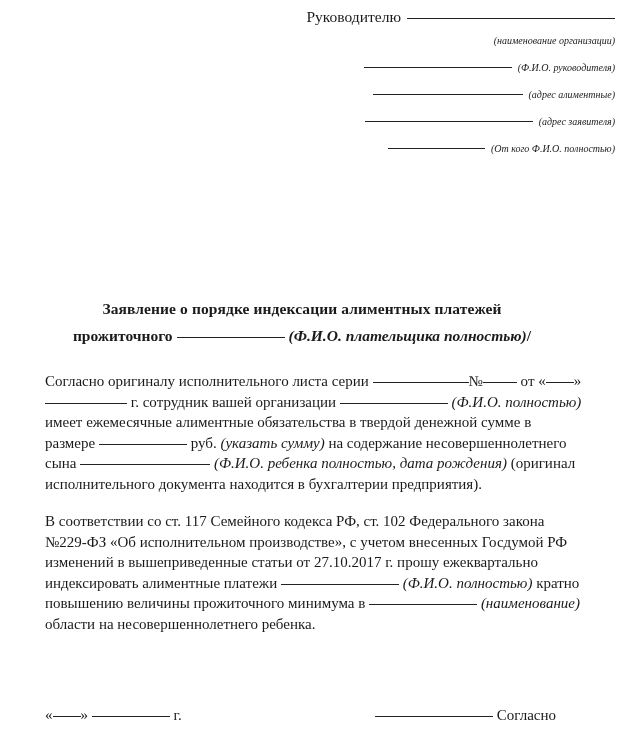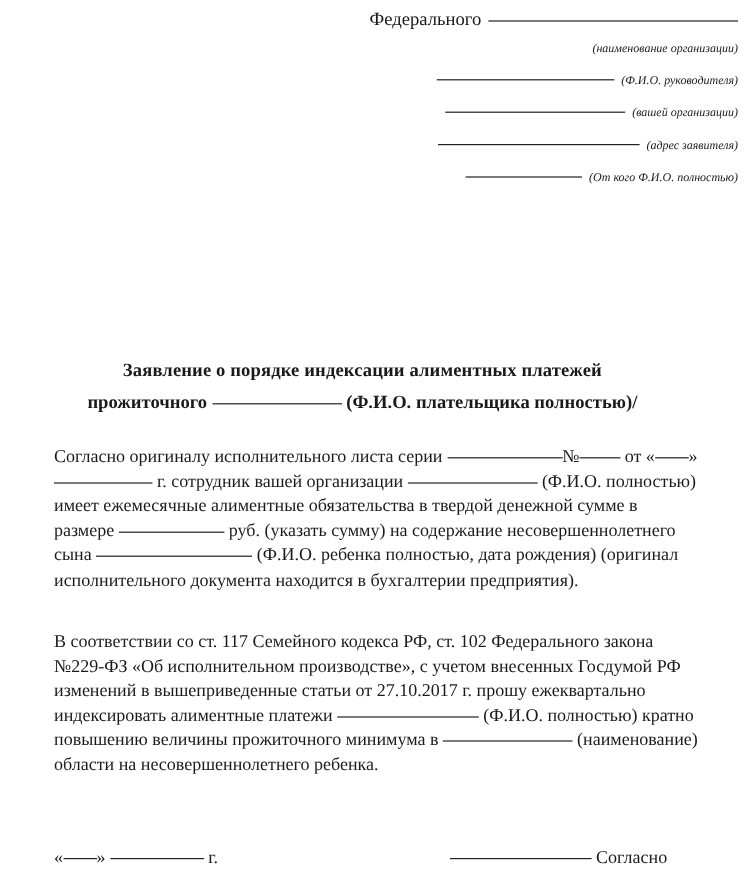--- a/index.html
+++ b/index.html
@@ -73,20 +73,21 @@
     font-size: 15.5px;
     letter-spacing: 0.1px;
   }
   .title-line2 {
     margin-top: 9px;
     font-weight: bold;
     font-size: 15.5px;
     white-space: nowrap;
   }
   .title-line2 .ital {
+    font-style: italic;
     font-weight: bold;
   }
   .rule-title {
     display: inline-block;
     border-bottom: 1.3px solid #222;
     width: 108px;
     height: 0;
     position: relative;
     top: -3px;
     margin: 0 4px;
@@ -95,22 +96,22 @@
   
   .body {
     position: absolute;
     left: 45px;
     top: 371px;
     width: 540px;
     font-size: 15px;
     line-height: 20.5px;
   }
   .para { margin: 0; }
-  .para + .para { margin-top: 31px; }
-  .ital { }
+  .para + .para { margin-top: 17px; }
+  .ital { font-style: italic; }
 
   .r-s   { display:inline-block; border-bottom:1.2px solid #222; height:0; position:relative; top:-3px; }
   .r-w28 { width: 28px; }
   .r-w34 { width: 34px; }
   .r-w78 { width: 78px; }
   .r-w82 { width: 82px; }
   .r-w88 { width: 88px; }
   .r-w96 { width: 96px; }
   .r-w108{ width: 108px; }
   .r-w118{ width: 118px; }
@@ -131,36 +132,36 @@
   .footer-right { }
 </style>
 </head>
 <body>
 
 <div class="page">
 
   <div class="header">
 
     <div class="hdr-row">
-      <span class="hdr-label">Федерального</span>
+      <span class="hdr-label">Руководителю</span>
       <span class="rule rule-1"></span>
     </div>
 
     <div class="hdr-row">
       <span class="hdr-note">(наименование организации)</span>
     </div>
 
     <div class="hdr-row">
       <span class="rule rule-2"></span>
       <span class="hdr-note">(Ф.И.О. руководителя)</span>
     </div>
 
     <div class="hdr-row">
       <span class="rule rule-3"></span>
-      <span class="hdr-note">(вашей организации)</span>
+      <span class="hdr-note">(адрес алиментные)</span>
     </div>
 
     <div class="hdr-row">
       <span class="rule rule-5"></span>
       <span class="hdr-note">(адрес заявителя)</span>
     </div>
 
     <div class="hdr-row">
       <span class="rule rule-4"></span>
       <span class="hdr-note">(От кого Ф.И.О. полностью)</span>

